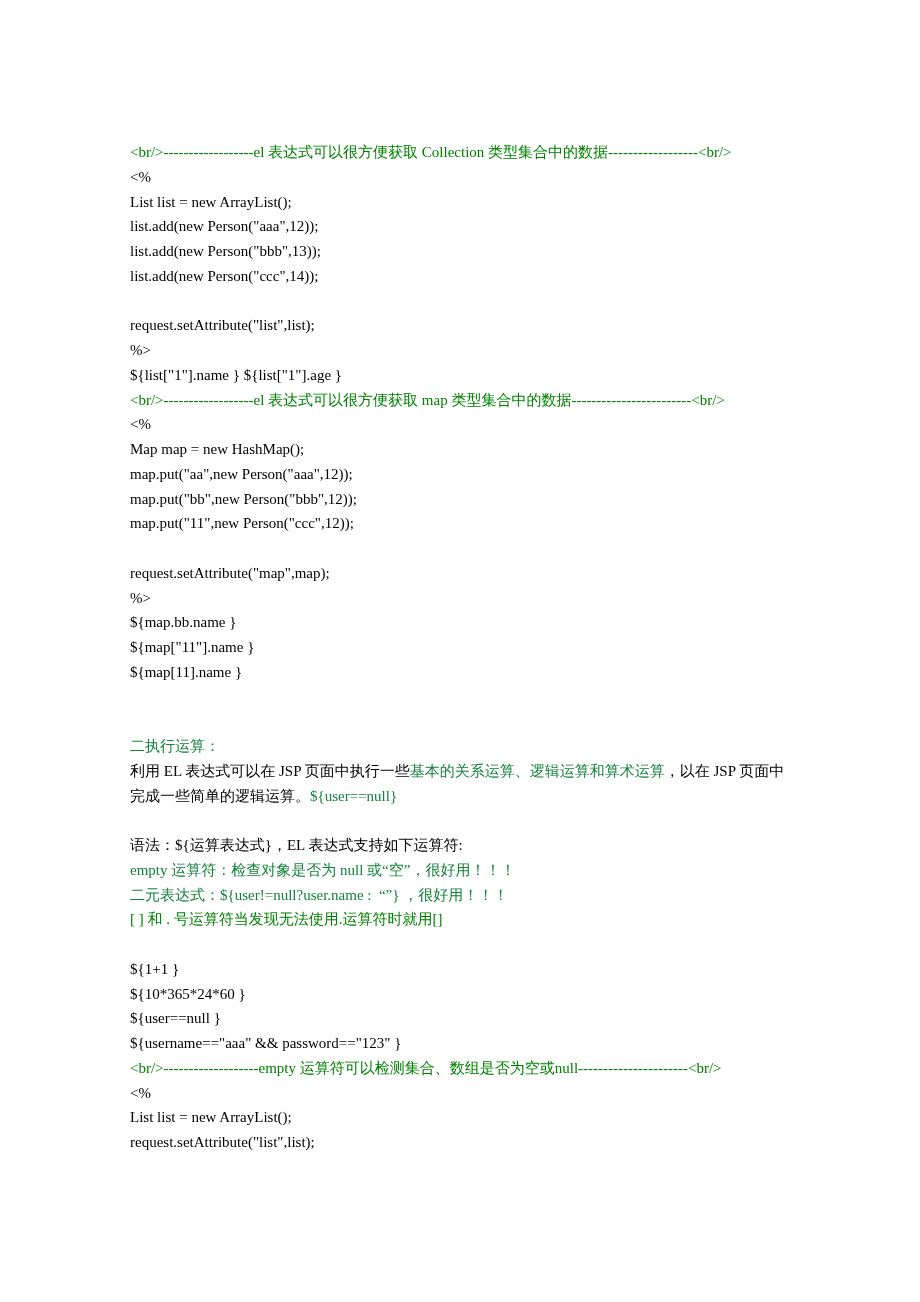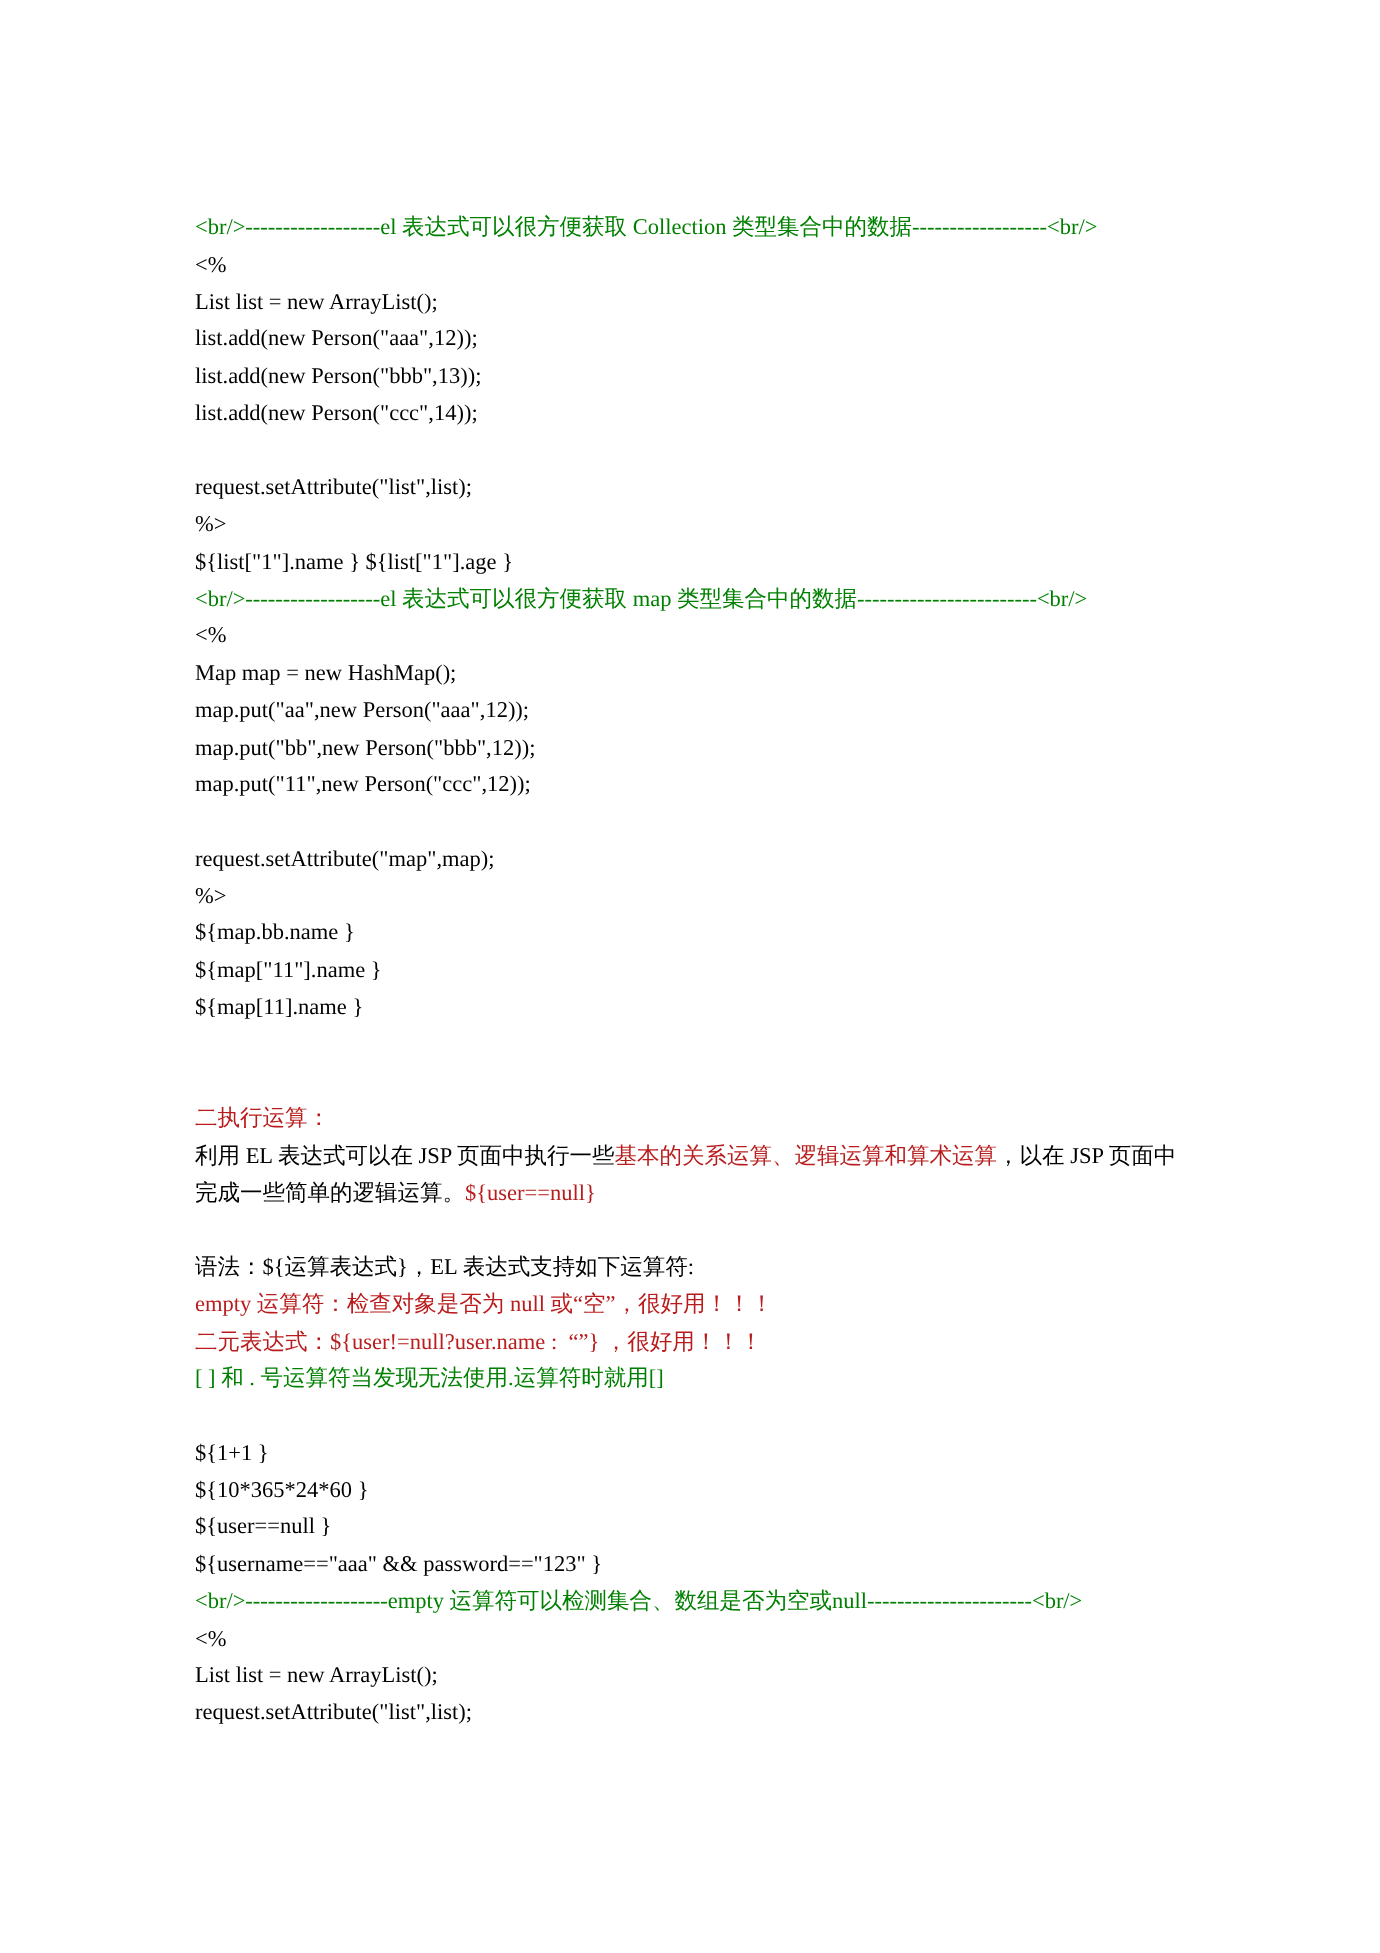--- a/index.html
+++ b/index.html
@@ -12,19 +12,19 @@
   }
   .page {
     width: 920px;
     min-height: 1302px;
     box-sizing: border-box;
     padding: 140px 130px 80px 130px;
     white-space: pre-wrap;
     word-break: break-all;
   }
   .green { color: #008000; }
-  .red { color: #b91c1c; margin-top: 34px; }
+  .red { color: #15803d; margin-top: 34px; }
   .black { color: #000000; }
 </style>
 </head>
 <body>
 
 <div class="page" id="doc"><div><span class="green">&lt;br/&gt;------------------el 表达式可以很方便获取 Collection 类型集合中的数据------------------&lt;br/&gt;</span></div><div><span class="black">&lt;%</span></div><div><span class="black">List list = new ArrayList();</span></div><div><span class="black">list.add(new Person("aaa",12));</span></div><div><span class="black">list.add(new Person("bbb",13));</span></div><div><span class="black">list.add(new Person("ccc",14));</span></div><div><span class="black">&nbsp;</span></div><div><span class="black">request.setAttribute("list",list);</span></div><div><span class="black">%&gt;</span></div><div><span class="black">${list["1"].name } ${list["1"].age }</span></div><div><span class="green">&lt;br/&gt;------------------el 表达式可以很方便获取 map 类型集合中的数据------------------------&lt;br/&gt;</span></div><div><span class="black">&lt;%</span></div><div><span class="black">Map map = new HashMap();</span></div><div><span class="black">map.put("aa",new Person("aaa",12));</span></div><div><span class="black">map.put("bb",new Person("bbb",12));</span></div><div><span class="black">map.put("11",new Person("ccc",12));</span></div><div><span class="black">&nbsp;</span></div><div><span class="black">request.setAttribute("map",map);</span></div><div><span class="black">%&gt;</span></div><div><span class="black">${map.bb.name }</span></div><div><span class="black">${map["11"].name }</span></div><div><span class="black">${map[11].name }</span></div><div><span class="black">&nbsp;</span></div><div><span class="black">&nbsp;</span></div><div><span class="red">二执行运算：</span></div><div><span class="black">利用 EL 表达式可以在 JSP 页面中执行一些</span><span class="red">基本的关系运算、逻辑运算和算术运算</span><span class="black">，以在 JSP 页面中完成一些简单的逻辑运算。</span><span class="red">${user==null}</span></div><div><span class="black">&nbsp;</span></div><div><span class="black">语法：${运算表达式}，EL 表达式支持如下运算符:</span></div><div><span class="red">empty 运算符：检查对象是否为 null 或“空”，很好用！！！</span></div><div><span class="red">二元表达式：${user!=null?user.name :  “”} ，很好用！！！</span></div><div><span class="green">[ ] 和 . 号运算符当发现无法使用.运算符时就用[]</span></div><div><span class="black">&nbsp;</span></div><div><span class="black">${1+1 }</span></div><div><span class="black">${10*365*24*60 }</span></div><div><span class="black">${user==null }</span></div><div><span class="black">${username=="aaa" &amp;&amp; password=="123" }</span></div><div><span class="green">&lt;br/&gt;-------------------empty 运算符可以检测集合、数组是否为空或null----------------------&lt;br/&gt;</span></div><div><span class="black">&lt;%</span></div><div><span class="black">List list = new ArrayList();</span></div><div><span class="black">request.setAttribute("list",list);</span></div></div>
 
 </body></html>

